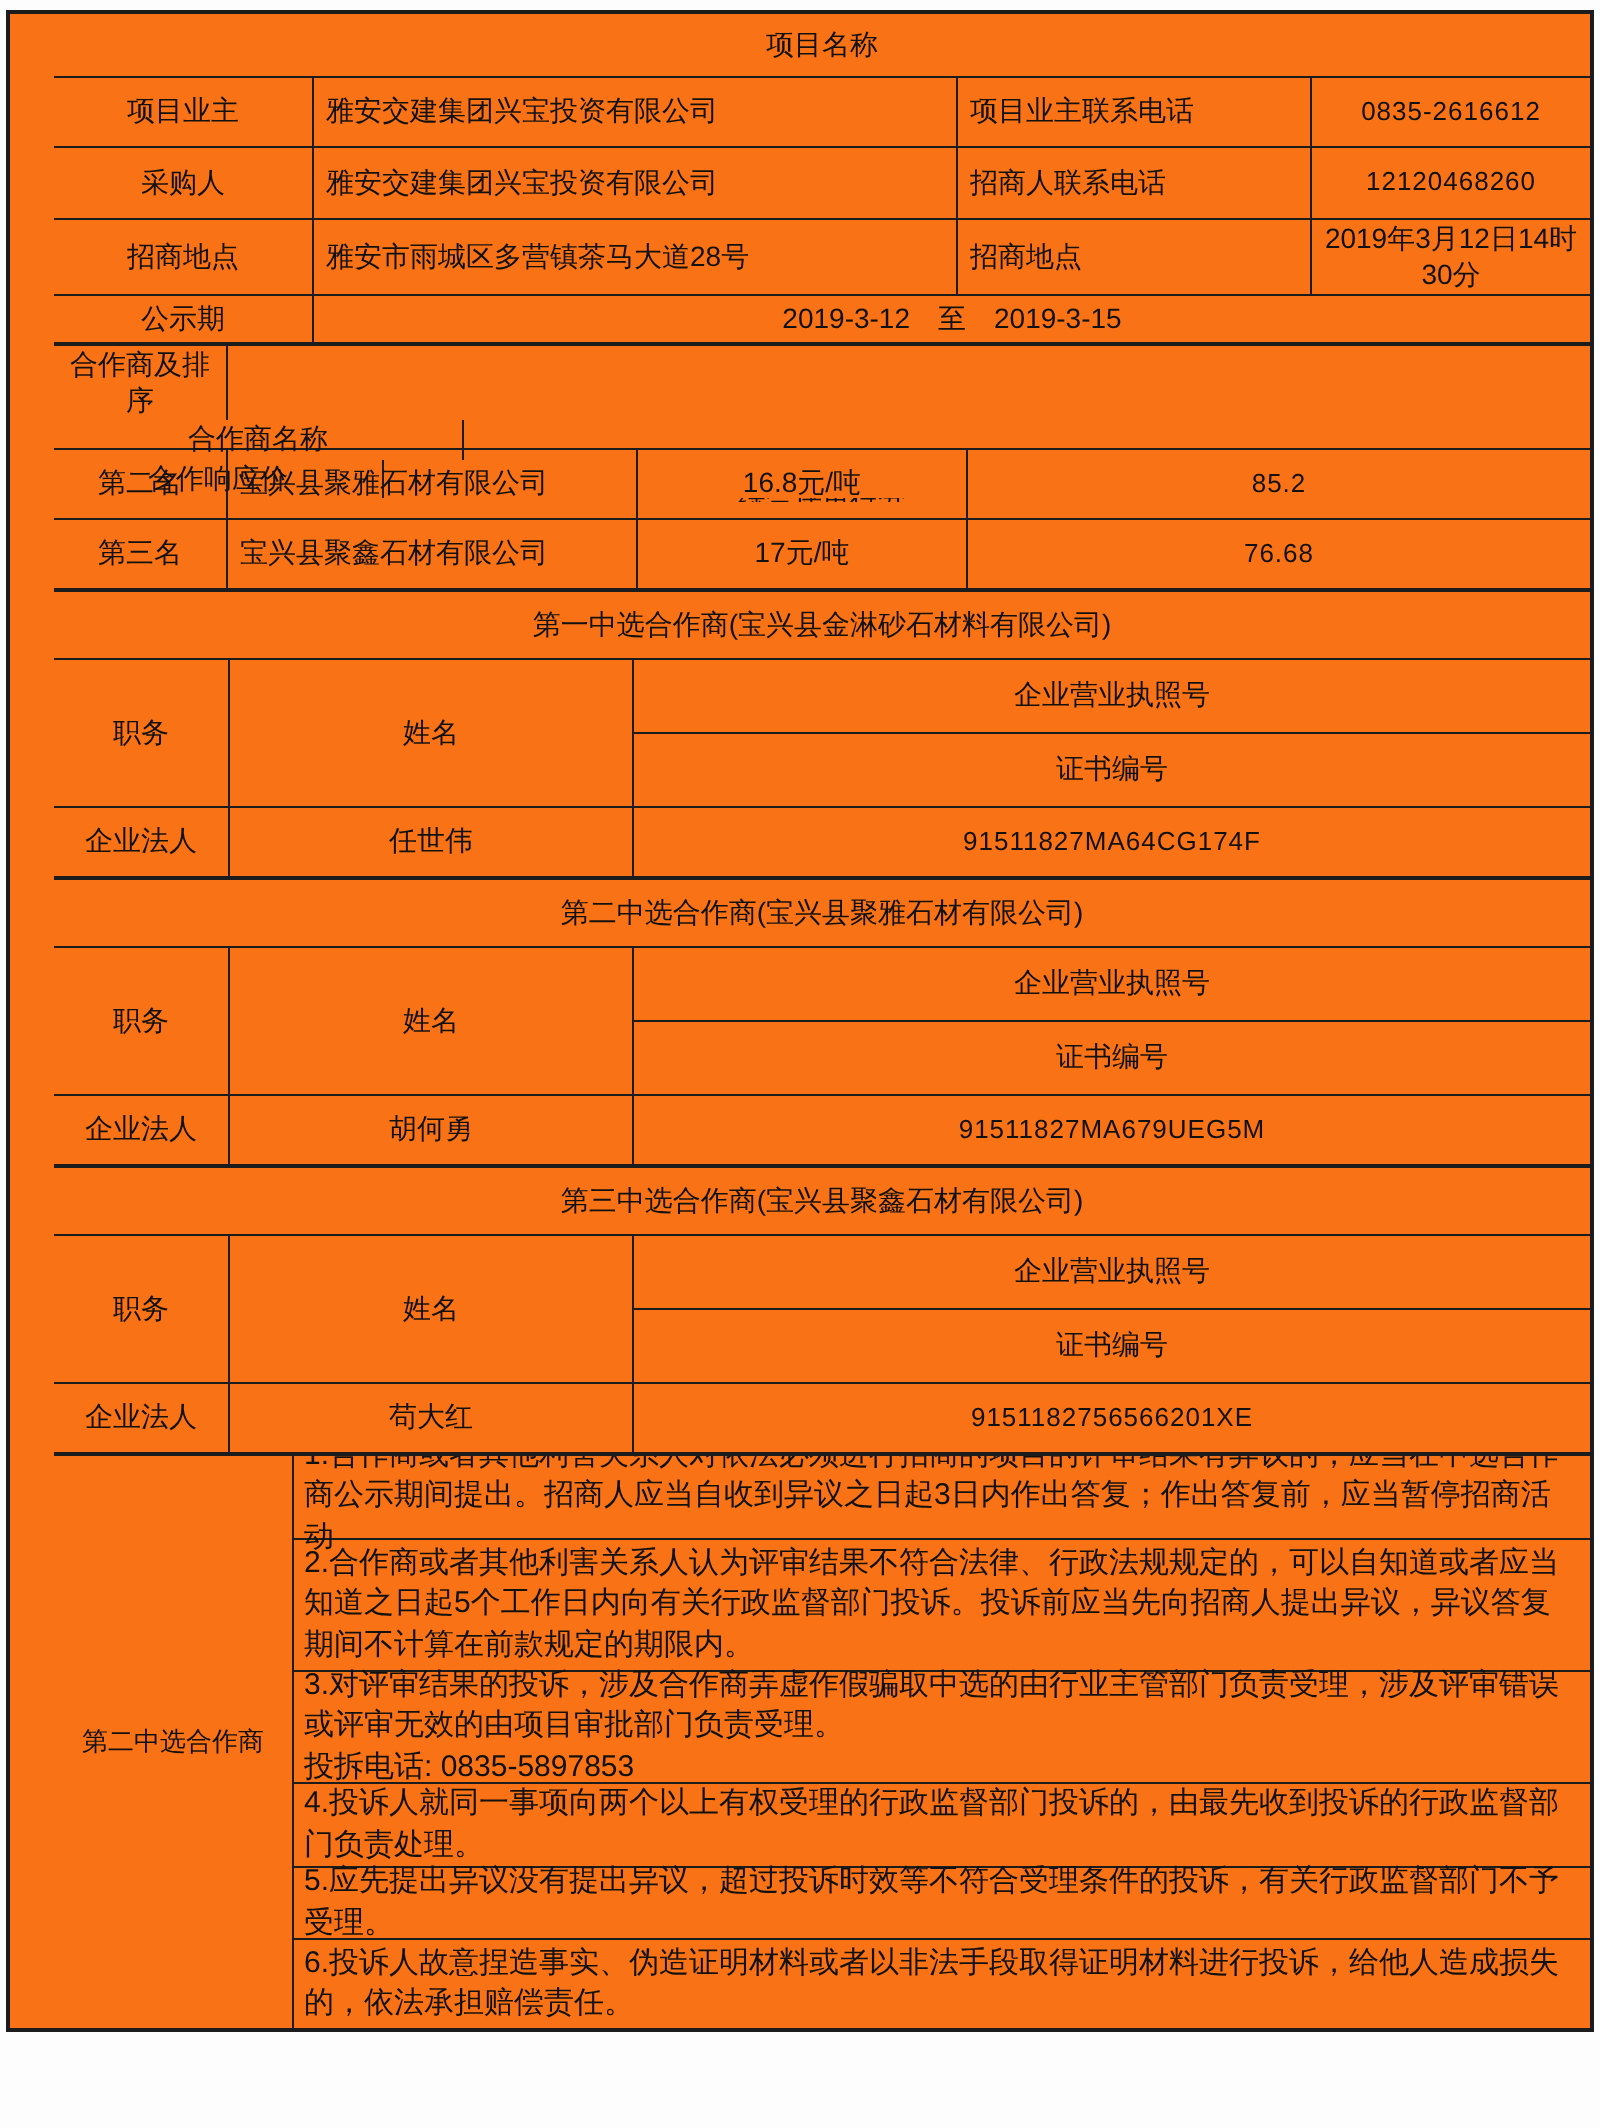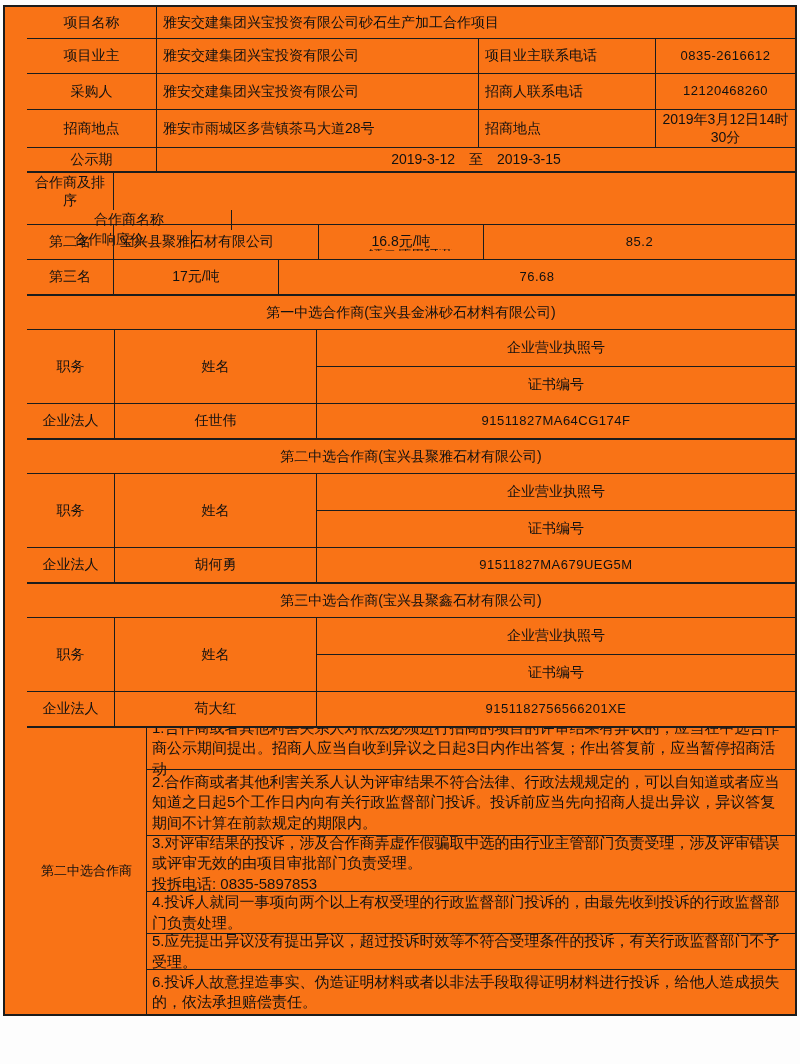--- a/index.html
+++ b/index.html
@@ -72,21 +72,20 @@
   .n1 { height: 42px; } .n2 { height: 66px; } .n3 { height: 56px; }
   .n4 { height: 42px; } .n5 { height: 36px; } .n6 { height: 44px; }
 </style>
 </head>
 <body>
 
 <div class="doc">
 
   <div class="row rA1">
     <div class="cell w130">项目名称</div>
-    <div class="cell left">雅安交建集团兴宝投资有限公司砂石生产加工合作项目</div>
   </div>
 
   <div class="row rA2">
     <div class="cell w130">项目业主</div>
     <div class="cell left w322">雅安交建集团兴宝投资有限公司</div>
     <div class="cell left w177">项目业主联系电话</div>
     <div class="cell num">0835-2616612</div>
   </div>
 
   <div class="row rA3">
@@ -122,20 +121,21 @@
 
   <div class="row rB">
     <div class="cell w87">第二名</div>
     <div class="cell left w205">宝兴县聚雅石材有限公司</div>
     <div class="cell w165">16.8元/吨</div>
     <div class="cell num">85.2</div>
   </div>
 
   <div class="row rB">
     <div class="cell w87">第三名</div>
+    <div class="cell left w205">宝兴县聚鑫石材有限公司</div>
     <div class="cell w165">17元/吨</div>
     <div class="cell num">76.68</div>
   </div>
 
   <div class="row banner sep">
     <div class="cell">第一中选合作商(宝兴县金淋砂石材料有限公司)</div>
   </div>
   <div class="row subhdr">
     <div class="cell w88">职务</div>
     <div class="cell w202">姓名</div>

